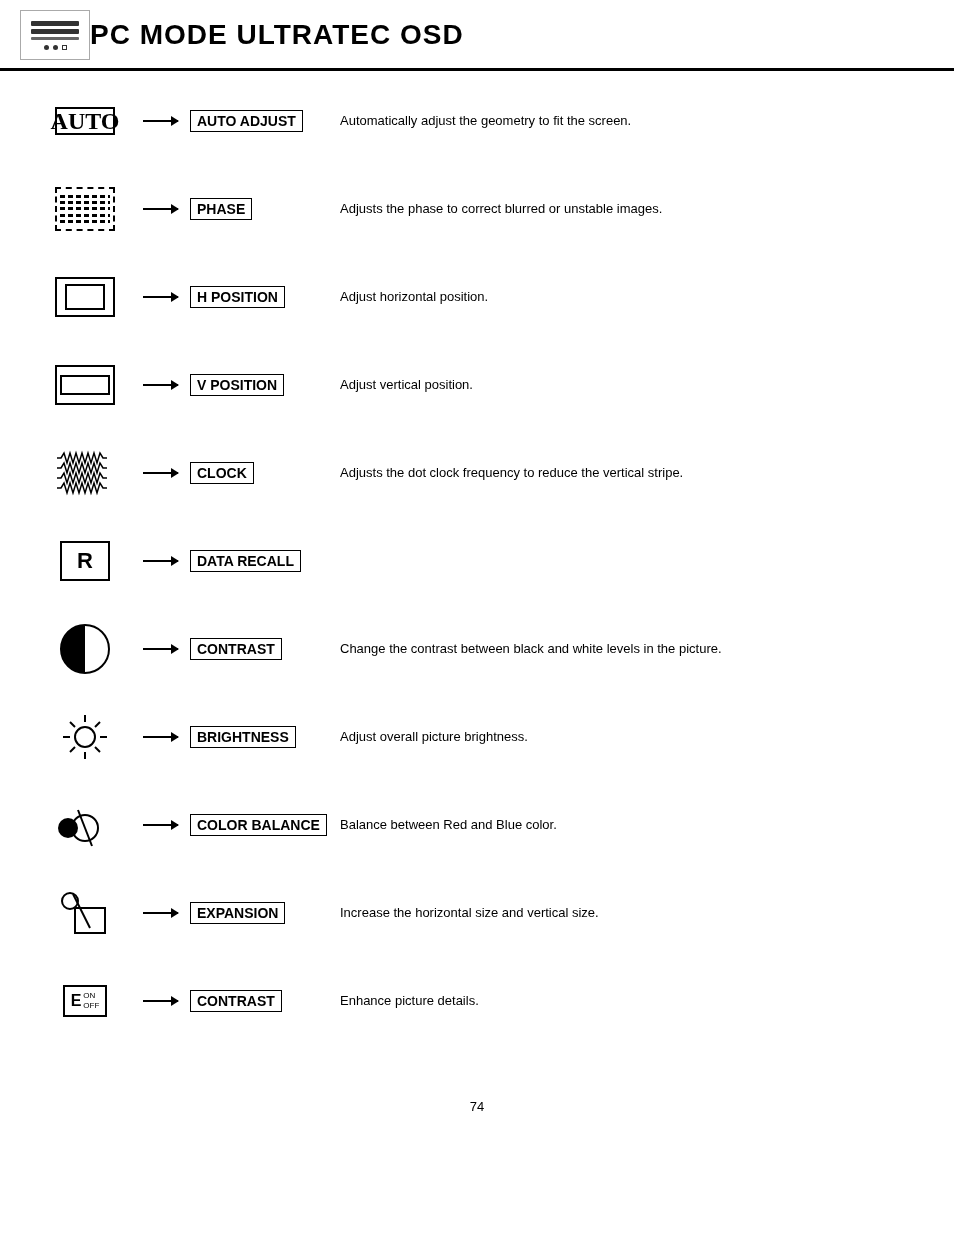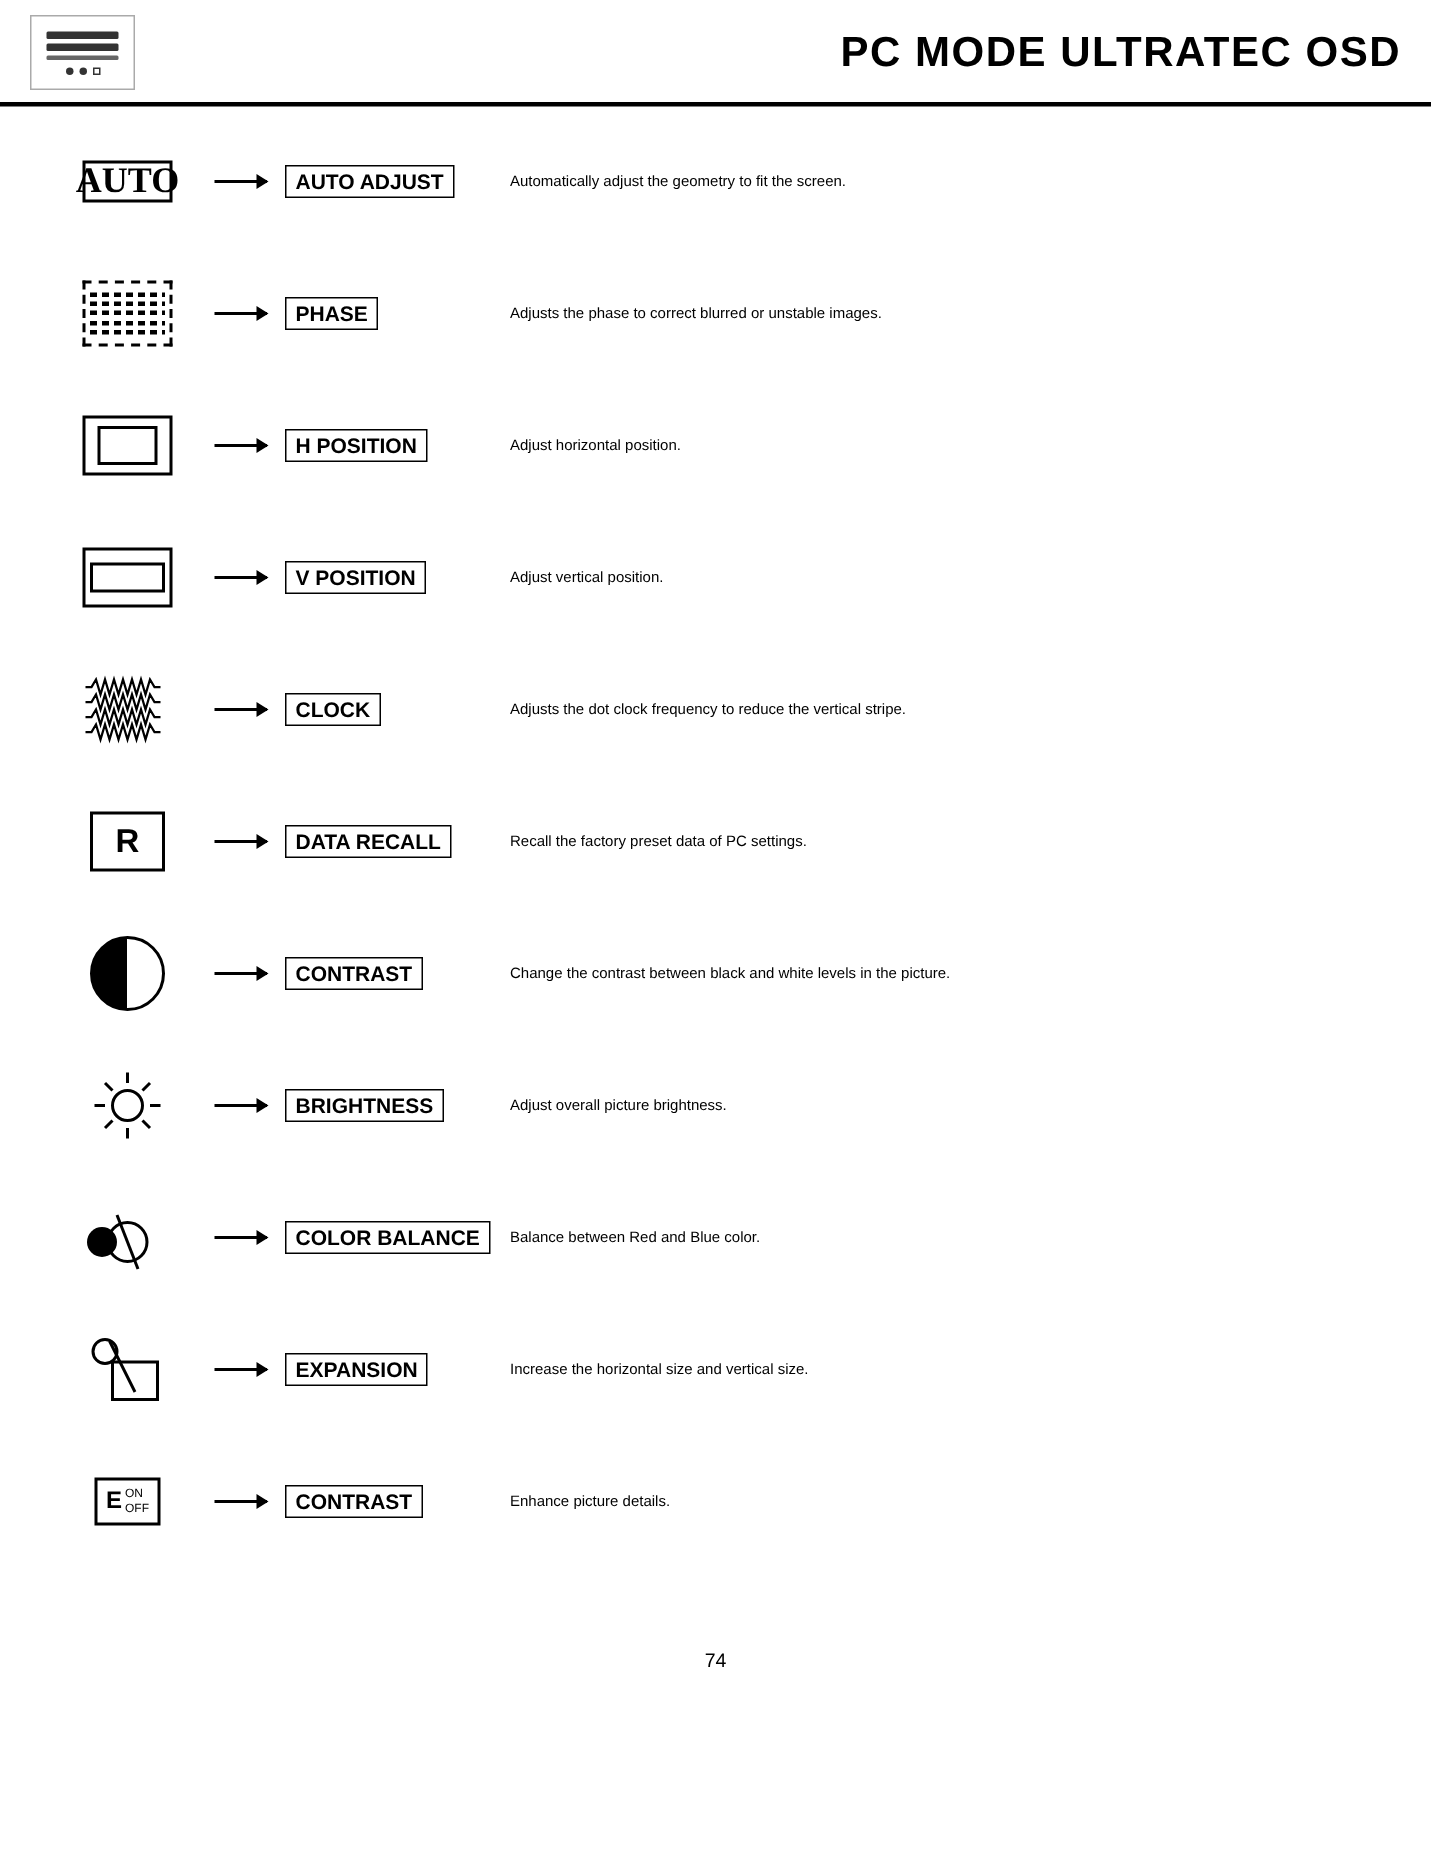--- a/index.html
+++ b/index.html
@@ -42,21 +42,20 @@
     .logo-dots {
       display: flex;
       gap: 4px;
       margin-top: 2px;
     }
     .logo-dot { width: 5px; height: 5px; background: #333; border-radius: 50%; }
     .logo-square { width: 5px; height: 5px; border: 1px solid #333; }
 
     .header-title {
       flex: 1;
-      text-align: right;
       font-size: 28px;
       font-weight: bold;
       letter-spacing: 1px;
     }
 
     
     .content {
       padding: 20px 40px;
     }
 
@@ -108,21 +107,21 @@
       padding: 2px 6px;
       font-size: 14px;
       font-weight: bold;
       display: inline-block;
       white-space: nowrap;
     }
 
     .desc-cell {
       flex: 1;
       padding-left: 20px;
-      font-size: 10px;
+      font-size: 13px;
       line-height: 1.5;
     }
 
     
     
     .icon-auto {
       border: 2px solid #000;
       width: 60px;
       height: 28px;
       display: flex;
@@ -344,21 +343,20 @@
   <div class="item-row">
     <div class="icon-cell">
       <div class="icon-recall">R</div>
     </div>
     <div class="arrow-cell">
       <div class="arrow-line"></div>
     </div>
     <div class="label-cell">
       <span class="label-box">DATA RECALL</span>
     </div>
-    <div class="desc-cell">Recall the factory preset data of PC settings.</div>
   </div>
 
   <div class="item-row">
     <div class="icon-cell">
       <div class="icon-contrast"></div>
     </div>
     <div class="arrow-cell">
       <div class="arrow-line"></div>
     </div>
     <div class="label-cell">

